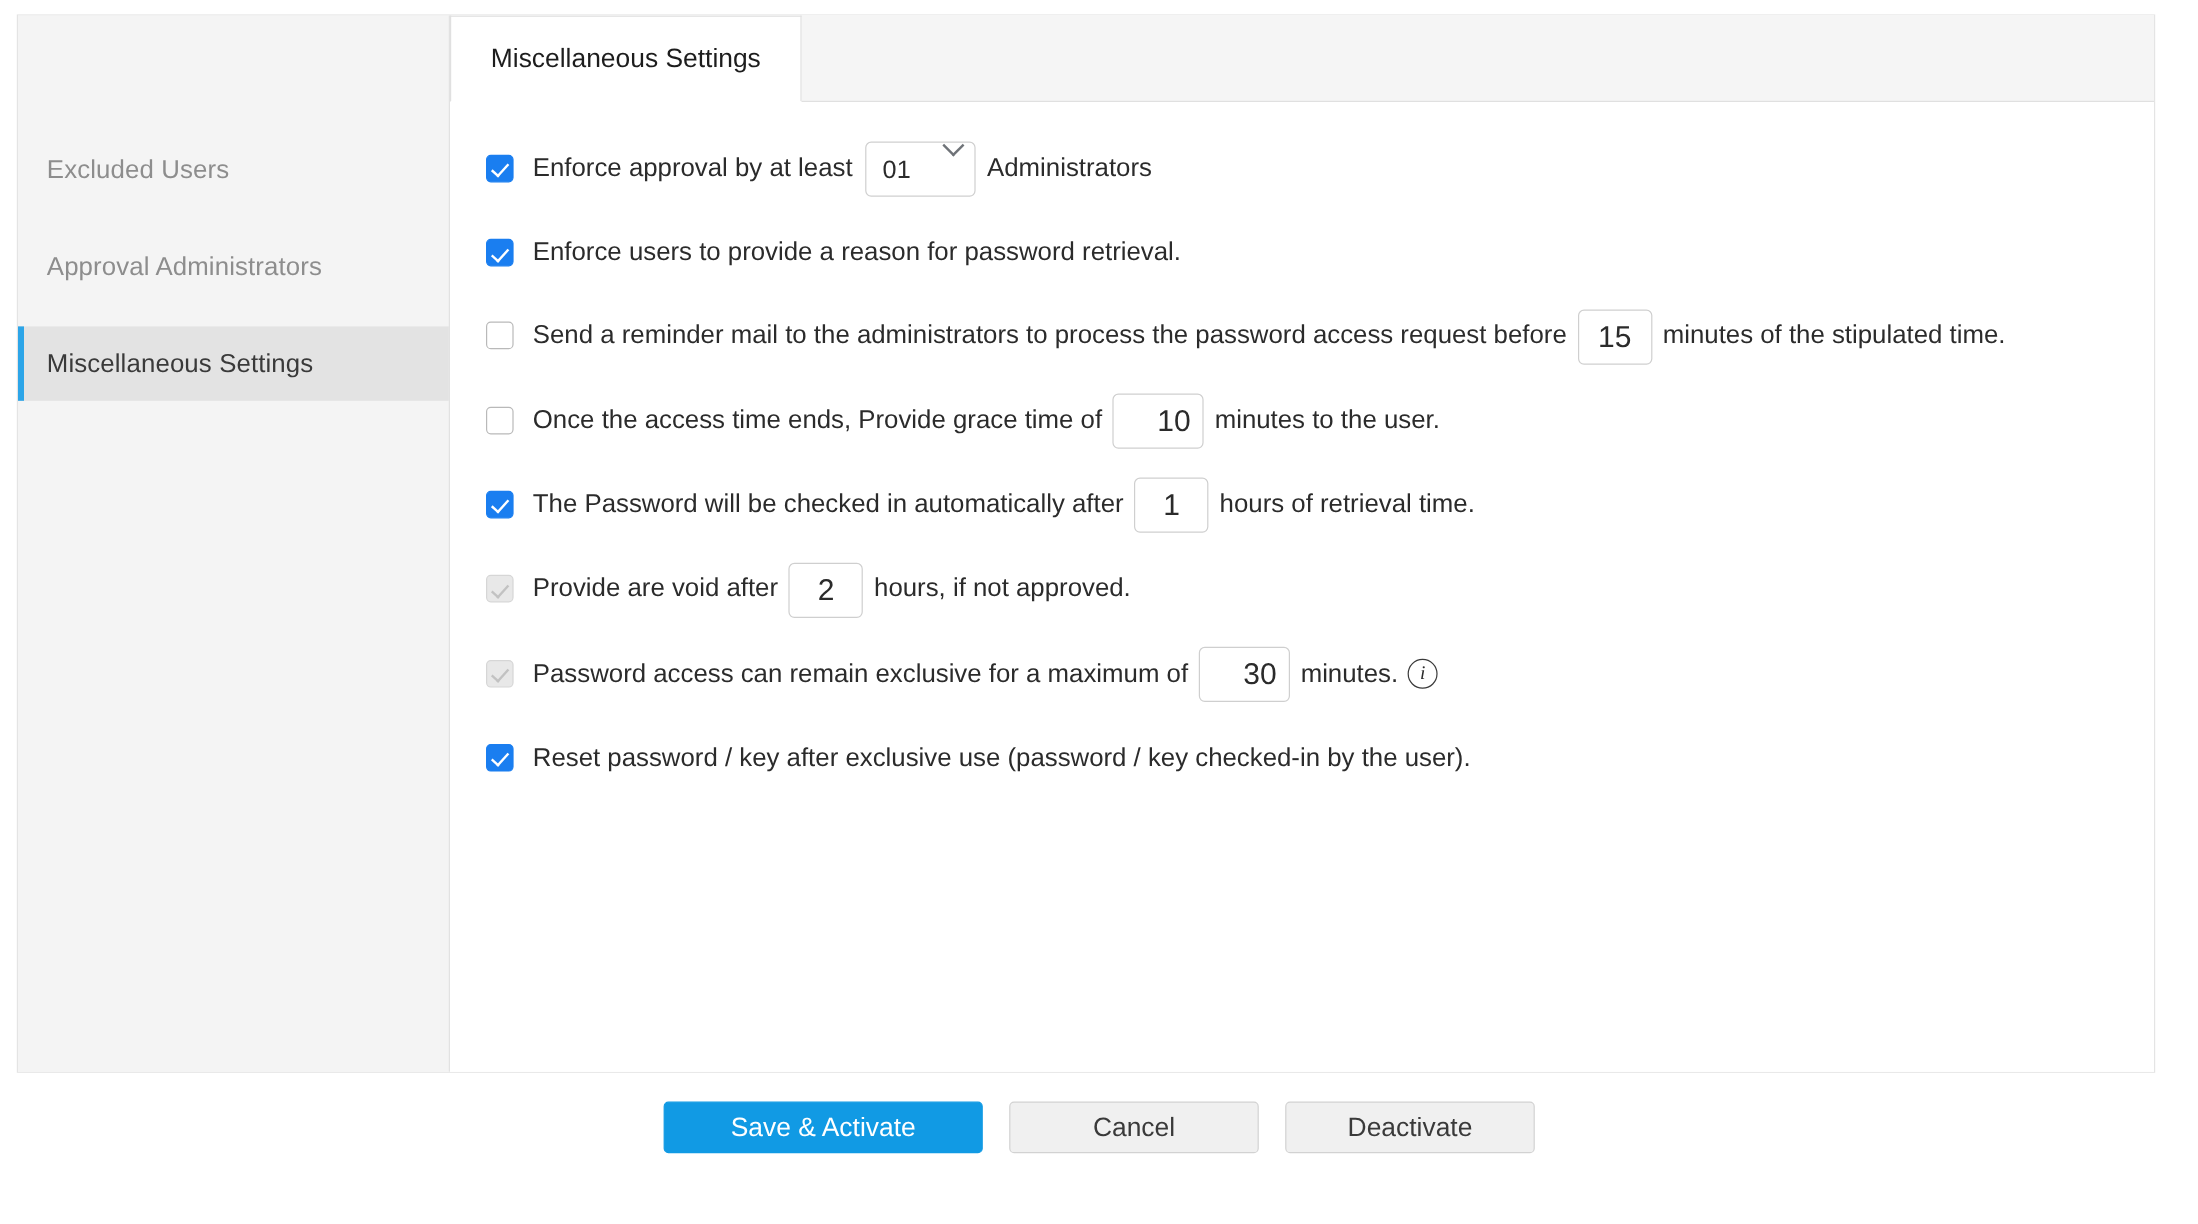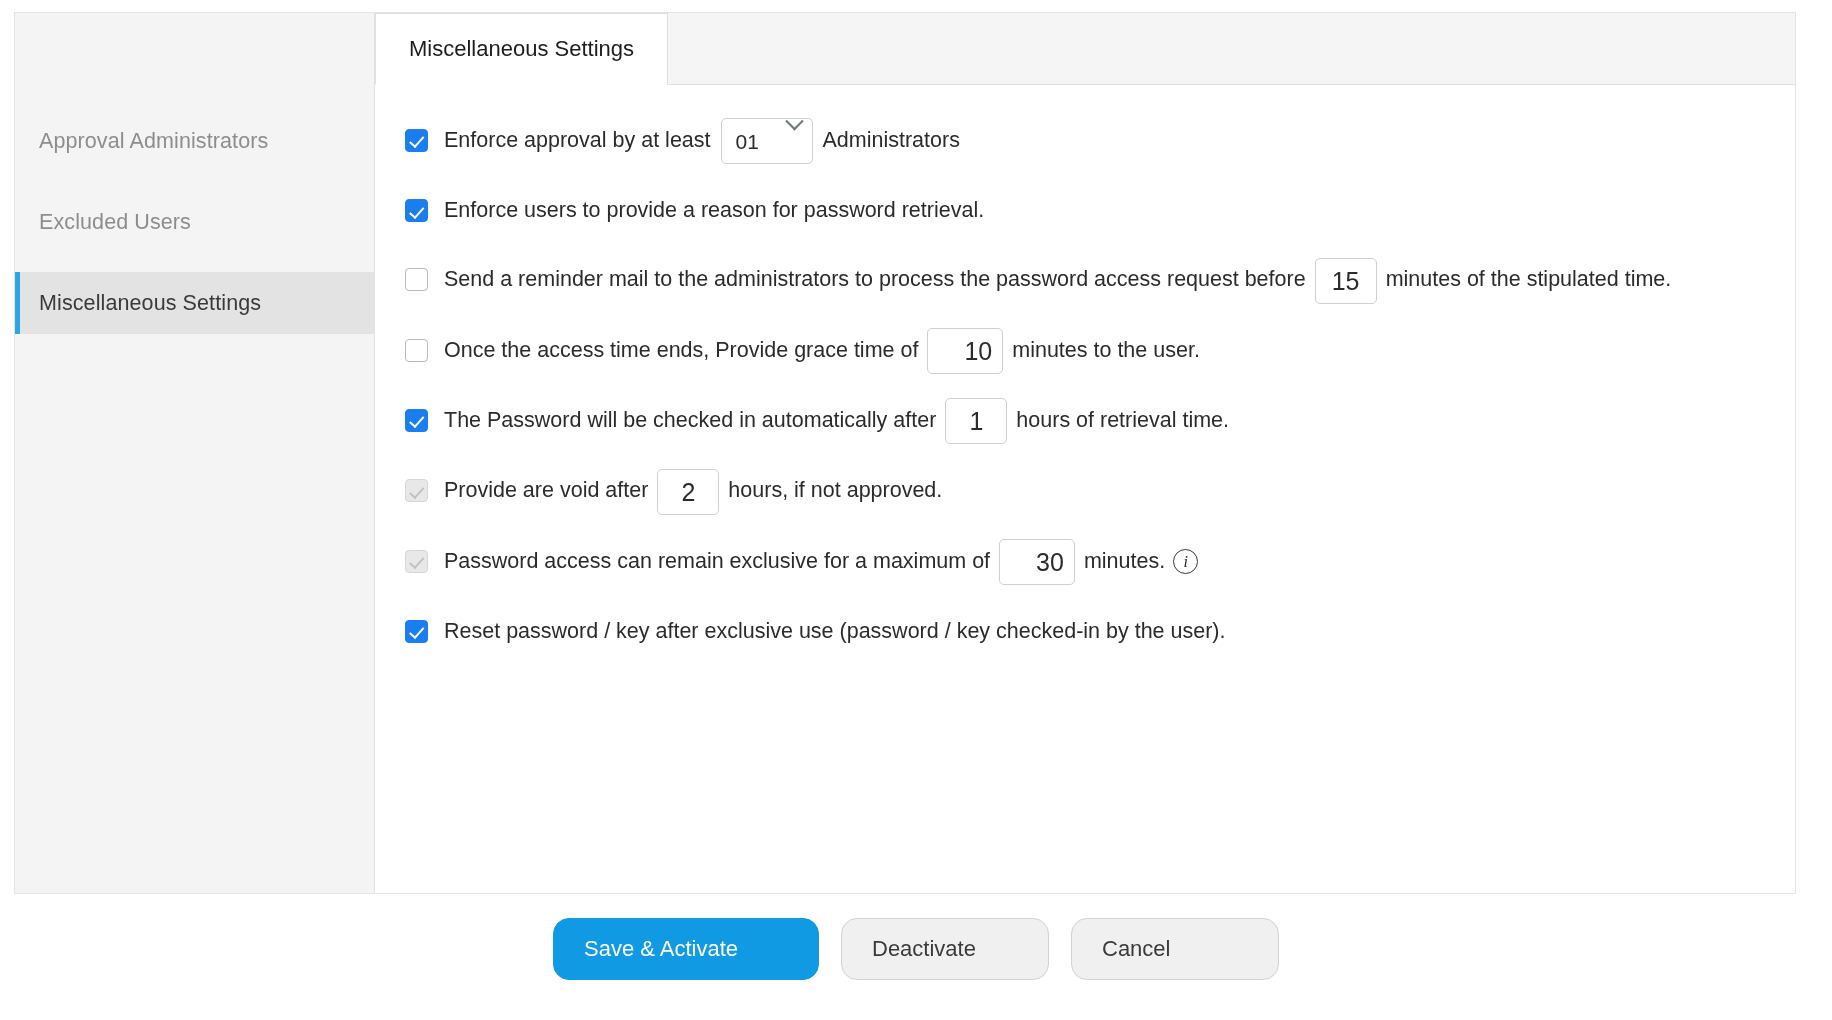--- a/index.html
+++ b/index.html
@@ -239,27 +239,27 @@
     position: absolute;
     left: 0;
     top: 918px;
     width: 1832px;
     display: flex;
     justify-content: center;
     align-items: center;
     gap: 22px;
   }
   .btn {
-    height: 62px;
+    height: 43px;
     padding: 0 30px;
-    border-radius: 16px;
+    border-radius: 4px;
     font-size: 22px;
     display: inline-flex;
     align-items: center;
-    justify-content: flex-start;
+    justify-content: center;
     cursor: pointer;
     user-select: none;
     white-space: nowrap;
     font-family: "Liberation Sans", sans-serif;
   }
   .btn-primary {
     background: #119ae4;
     color: #ffffff;
     border: 1px solid #119ae4;
     min-width: 266px;
@@ -273,24 +273,24 @@
 </style>
 </head>
 <body>
 
 <div class="page">
 
   <div class="panel">
 
     <div class="sidebar">
       <div class="side-item">
+        <span>Excluded Users</span>
+      </div>
+      <div class="side-item">
         <span>Approval Administrators</span>
-      </div>
-      <div class="side-item">
-        <span>Excluded Users</span>
       </div>
       <div class="side-item active">
         <span>Miscellaneous Settings</span>
       </div>
     </div>
 
     <div class="content">
 
       <div class="tabstrip">
         <div class="tab">
@@ -361,20 +361,20 @@
 
       </div>
     </div>
   </div>
 
   <div class="footer">
     <div class="btn btn-primary">
       <span>Save &amp; Activate</span>
     </div>
     <div class="btn btn-secondary">
+      <span>Cancel</span>
+    </div>
+    <div class="btn btn-secondary">
       <span>Deactivate</span>
     </div>
-    <div class="btn btn-secondary">
-      <span>Cancel</span>
-    </div>
   </div>
 
 </div>
 
 </body></html>

